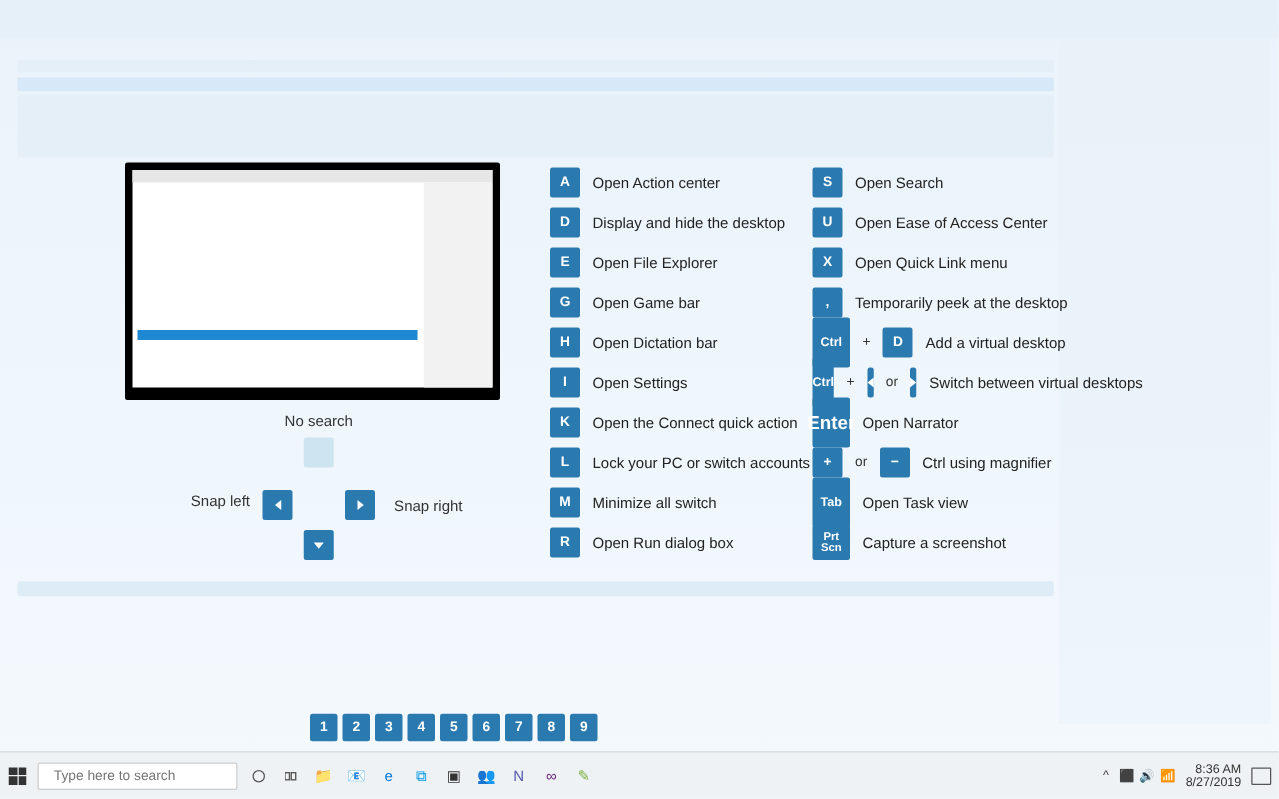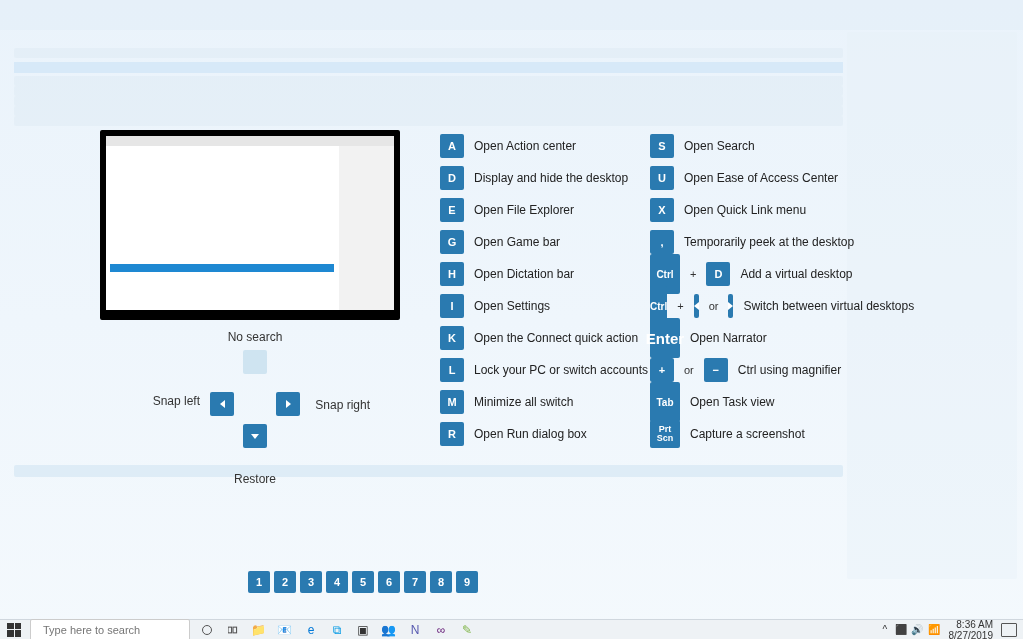--- a/index.html
+++ b/index.html
@@ -53,21 +53,21 @@
   .tri { width: 0; height: 0; border-top: 4px solid transparent; border-bottom: 4px solid transparent; }
   .tri.l { border-right: 5px solid #fff; }
   .tri.r { border-left: 5px solid #fff; }
   .tri.d { border-left: 4px solid transparent; border-right: 4px solid transparent; border-top: 5px solid #fff; border-bottom: none; }
 
   
   .numrow { position: absolute; left: 248px; bottom: 46px; display: flex; gap: 4px; }
   .num { width: 22px; height: 22px; font-size: 11px; }
 
   
-  .taskbar { position: absolute; left: 0; right: 0; bottom: 0; height: 20px; background: #eef2f5; border-top: 1px solid #d0d7de; display: flex; align-items: center; }
+  .taskbar { position: absolute; left: 0; right: 0; bottom: 0; height: 38px; background: #eef2f5; border-top: 1px solid #d0d7de; display: flex; align-items: center; }
   .tb-start { width: 28px; height: 28px; display: flex; align-items: center; justify-content: center; }
   .win-logo { width: 14px; height: 14px; display: grid; grid-template: 1fr 1fr / 1fr 1fr; gap: 1px; }
   .win-logo span { background: #333; }
   .search { display: flex; align-items: center; width: 160px; height: 22px; margin-left: 2px; background: #fff; border: 1px solid #ccc; border-radius: 2px; padding: 0 6px; gap: 6px; }
   .search input { border: none; outline: none; flex: 1; font-size: 11px; background: transparent; }
   .circ { width: 10px; height: 10px; border: 1.5px solid #555; border-radius: 50%; }
   .tb-icons { display: flex; align-items: center; gap: 4px; margin-left: 6px; }
   .tb-ic { width: 22px; height: 22px; display: flex; align-items: center; justify-content: center; border-radius: 2px; font-size: 12px; }
   .tb-right { margin-left: auto; display: flex; align-items: center; gap: 8px; padding-right: 6px; font-size: 10px; color: #333; }
   .tray { display: flex; gap: 4px; font-size: 10px; color: #555; }
@@ -113,21 +113,20 @@
         </div>
 
       <div class="key abs" style="left:136px; top:62px">
           <span class="tri r"></span>
         </div>
       <div class="snap-right-lbl wc-label">Snap right</div>
 
       <div class="key abs" style="left:103px; top:94px">
           <span class="tri d"></span>
         </div>
-      <div class="restore-lbl wc-label">Restore</div>
     </div>
   </div>
 
   <div class="col col1">
     <div class="row">
         <span class="key">A</span>
         <span class="lbl">Open Action center</span>
       </div>
     <div class="row">
         <span class="key">D</span>

